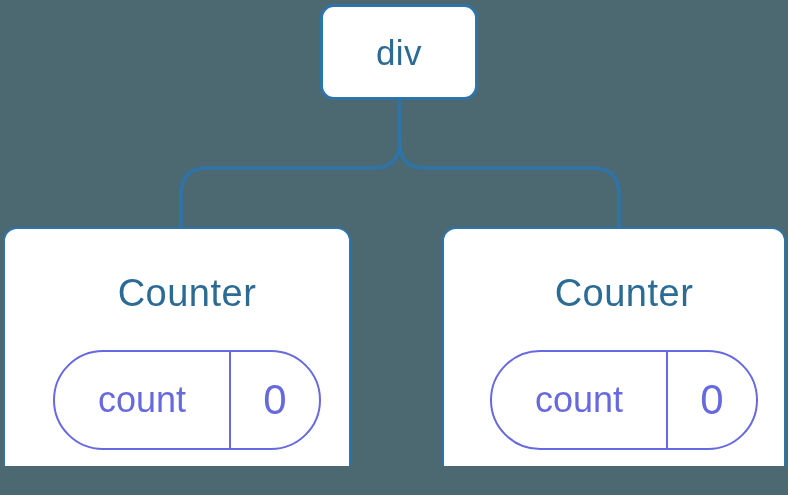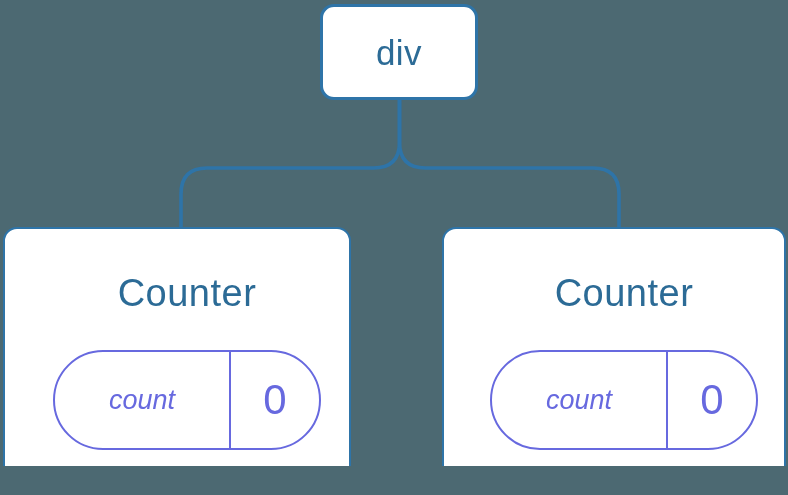--- a/index.html
+++ b/index.html
@@ -91,23 +91,22 @@
     display: flex;
     align-items: stretch;
     overflow: hidden;
     background: var(--card-bg);
   }
   .state-key-cell {
     width: 174px;
     display: flex;
     align-items: center;
     justify-content: center;
-    font-size: 27px;
+    font-size: 36px;
     color: var(--purple);
-    font-style: italic;
   }
   .state-divider {
     width: 2px;
     background: var(--purple);
   }
   .state-value-cell {
     flex: 1;
     display: flex;
     align-items: center;
     justify-content: center;

